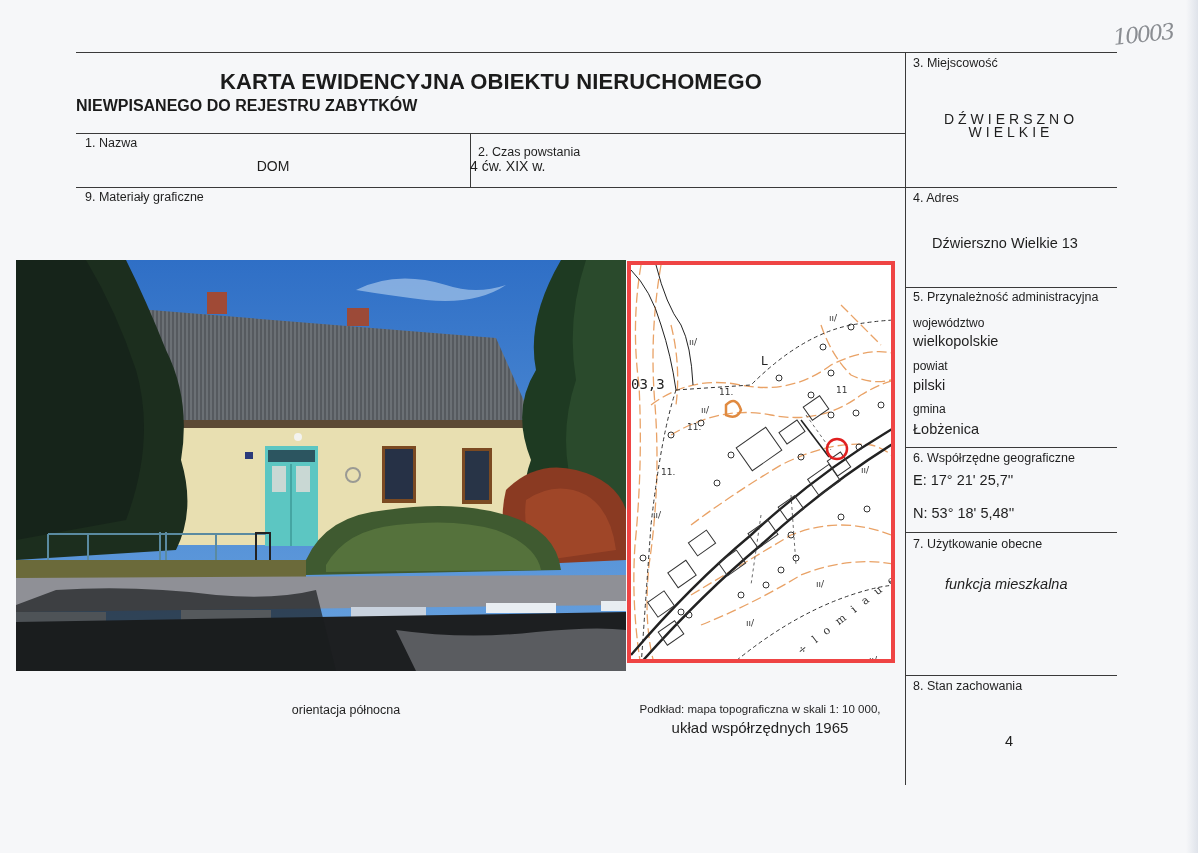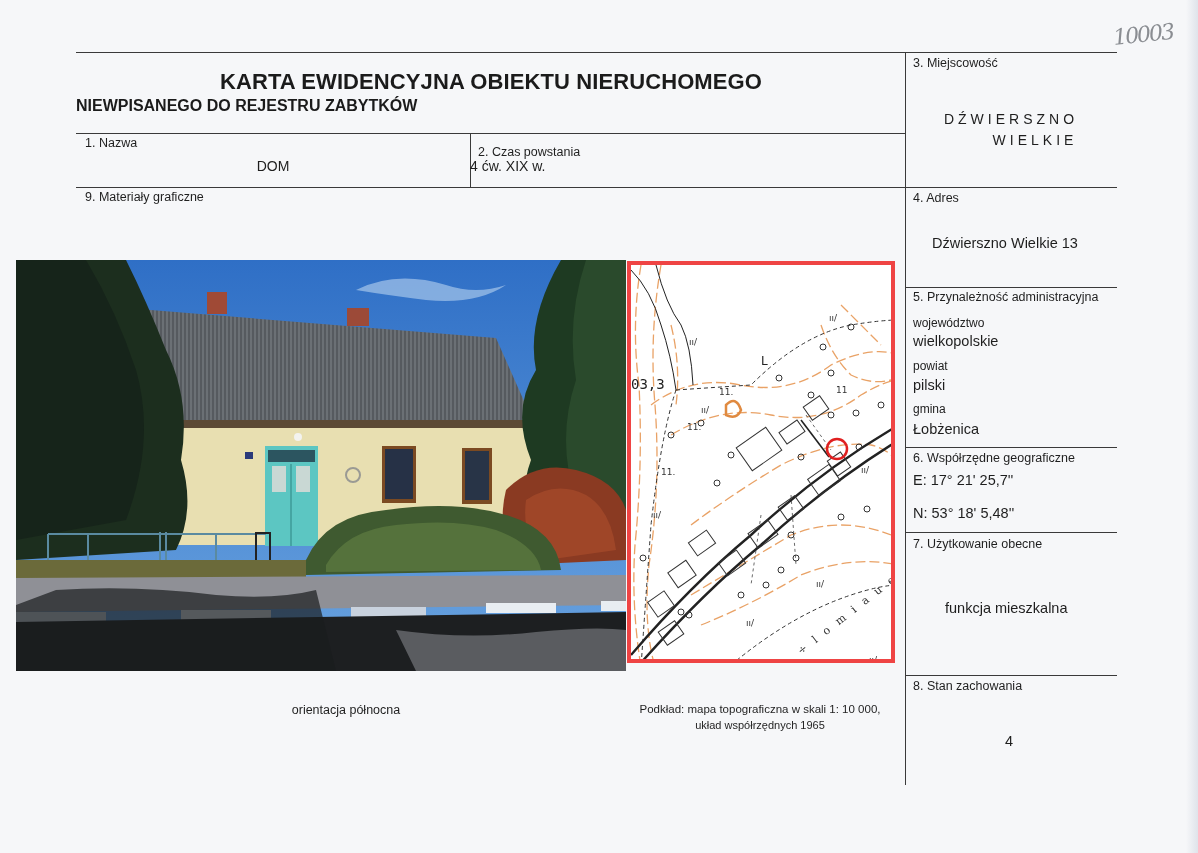--- a/index.html
+++ b/index.html
@@ -61,39 +61,39 @@
 <div class="lbl" style="left:85px; top:136px;">1. Nazwa</div>
 <div class="val" style="left:76px; width:394px; text-align:center; top:158px; font-size:14px;">DOM</div>
 
 <div class="lbl" style="left:478px; top:145px;">2. Czas powstania</div>
 <div class="val" style="left:470px; width:435px; text-align:left; top:158px; font-size:14px;">4 ćw. XIX w.</div>
 
 <div class="lbl" style="left:85px; top:190px;">9. Materiały graficzne</div>
 
 <div class="lbl" style="left:913px; top:56px;">3. Miejscowość</div>
 <div class="val spaced" style="left:905px; width:212px; top:111px;">DŹWIERSZNO</div>
-<div class="val spaced" style="left:905px; width:212px; top:132px;padding-left:24px;">WIELKIE</div>
+<div class="val spaced" style="left:905px; width:212px; top:124px;">WIELKIE</div>
 
 <div class="lbl" style="left:913px; top:191px;">4. Adres</div>
 <div class="val" style="left:932px; top:235px;">Dźwierszno Wielkie 13</div>
 
 <div class="lbl" style="left:913px; top:290px;">5. Przynależność administracyjna</div>
 <div class="small" style="left:913px; top:316px;">województwo</div>
 <div class="val" style="left:913px; top:333px;">wielkopolskie</div>
 <div class="small" style="left:913px; top:359px;">powiat</div>
 <div class="val" style="left:913px; top:377px;">pilski</div>
 <div class="small" style="left:913px; top:402px;">gmina</div>
 <div class="val" style="left:913px; top:421px;">Łobżenica</div>
 
 <div class="lbl" style="left:913px; top:451px;">6. Współrzędne geograficzne</div>
 <div class="val" style="left:913px; top:472px;">E: 17° 21' 25,7''</div>
 <div class="val" style="left:913px; top:505px;">N: 53° 18' 5,48''</div>
 
 <div class="lbl" style="left:913px; top:537px;">7. Użytkowanie obecne</div>
-<div class="val" style="left:945px; top:600px;">funkcja mieszkalna</div>
+<div class="val" style="left:945px; top:576px;font-style:italic;">funkcja mieszkalna</div>
 
 <div class="lbl" style="left:913px; top:679px;">8. Stan zachowania</div>
 <div class="val" style="left:1005px; top:733px;">4</div>
 
 <div class="photo">
   <svg width="610" height="411" viewBox="0 0 610 411" xmlns="http://www.w3.org/2000/svg">
     <defs>
       <linearGradient id="sky" x1="0" y1="0" x2="0" y2="1">
         <stop offset="0" stop-color="#2f6fc6"></stop>
         <stop offset="1" stop-color="#6aa4e0"></stop>
@@ -267,13 +267,13 @@
     <text x="130" y="100" font-size="12" fill="#222" font-family="DejaVu Sans, sans-serif">L</text>
 
     <text x="0" y="0" font-size="11" fill="#333" font-family="DejaVu Serif, serif" letter-spacing="3" transform="translate(170 390) rotate(-38)">÷ l o m i a u e</text>
 
     <circle cx="206" cy="184" r="10" fill="none" stroke="#e02020" stroke-width="2.5"></circle>
   </svg>
 </div>
 
 <div class="caption" style="left:226px; width:240px; top:703px;">orientacja północna</div>
 <div class="caption" style="left:600px; width:320px; top:703px; font-size:11.5px;">Podkład: mapa topograficzna w skali 1: 10 000,</div>
-<div class="caption" style="left:600px; width:320px; top:719px; font-size:11px;">układ współrzędnych 1965</div>
+<div class="caption" style="left:600px; width:320px; top:719px; font-size:15px;">układ współrzędnych 1965</div>
 
 </body></html>

